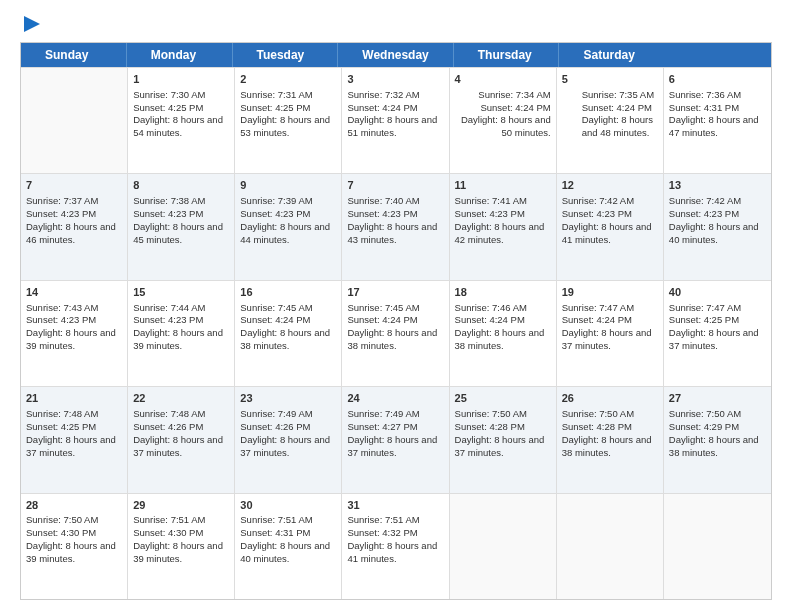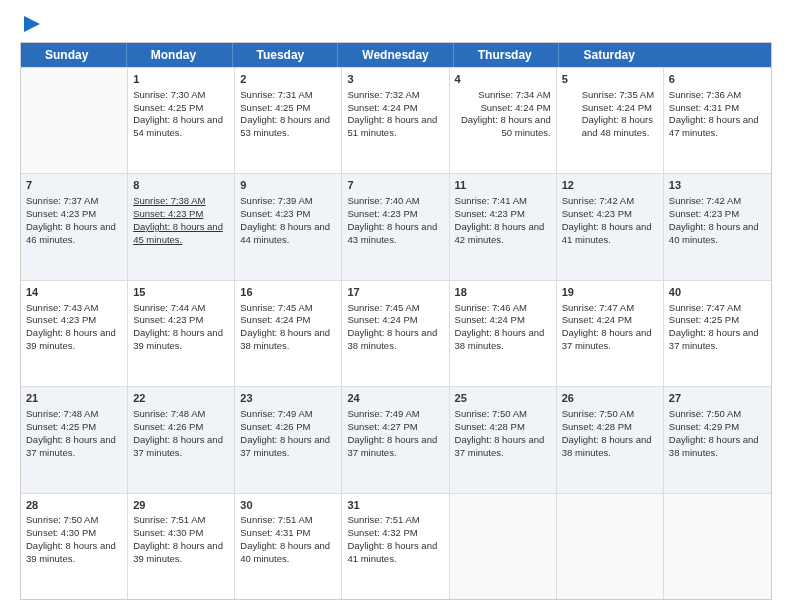--- a/index.html
+++ b/index.html
@@ -167,21 +167,21 @@
         </div>
         <div class="cal-row alt-row">
           <div class="cal-cell">
             <div class="day-number">7</div>
             <div class="cell-text" style="white-space: pre-line;">Sunrise: 7:37 AM
 Sunset: 4:23 PM
 Daylight: 8 hours and 46 minutes.</div>
           </div>
           <div class="cal-cell">
             <div class="day-number">8</div>
-            <div class="cell-text" style="white-space: pre-line; text-decoration: underline;">Sunrise: 7:38 AM
+            <div class="cell-text" style="white-space: pre-line;">Sunrise: 7:38 AM
 Sunset: 4:23 PM
 Daylight: 8 hours and 45 minutes.</div>
           </div>
           <div class="cal-cell">
             <div class="day-number">9</div>
             <div class="cell-text" style="white-space: pre-line;">Sunrise: 7:39 AM
 Sunset: 4:23 PM
 Daylight: 8 hours and 44 minutes.</div>
           </div>
           <div class="cal-cell">

